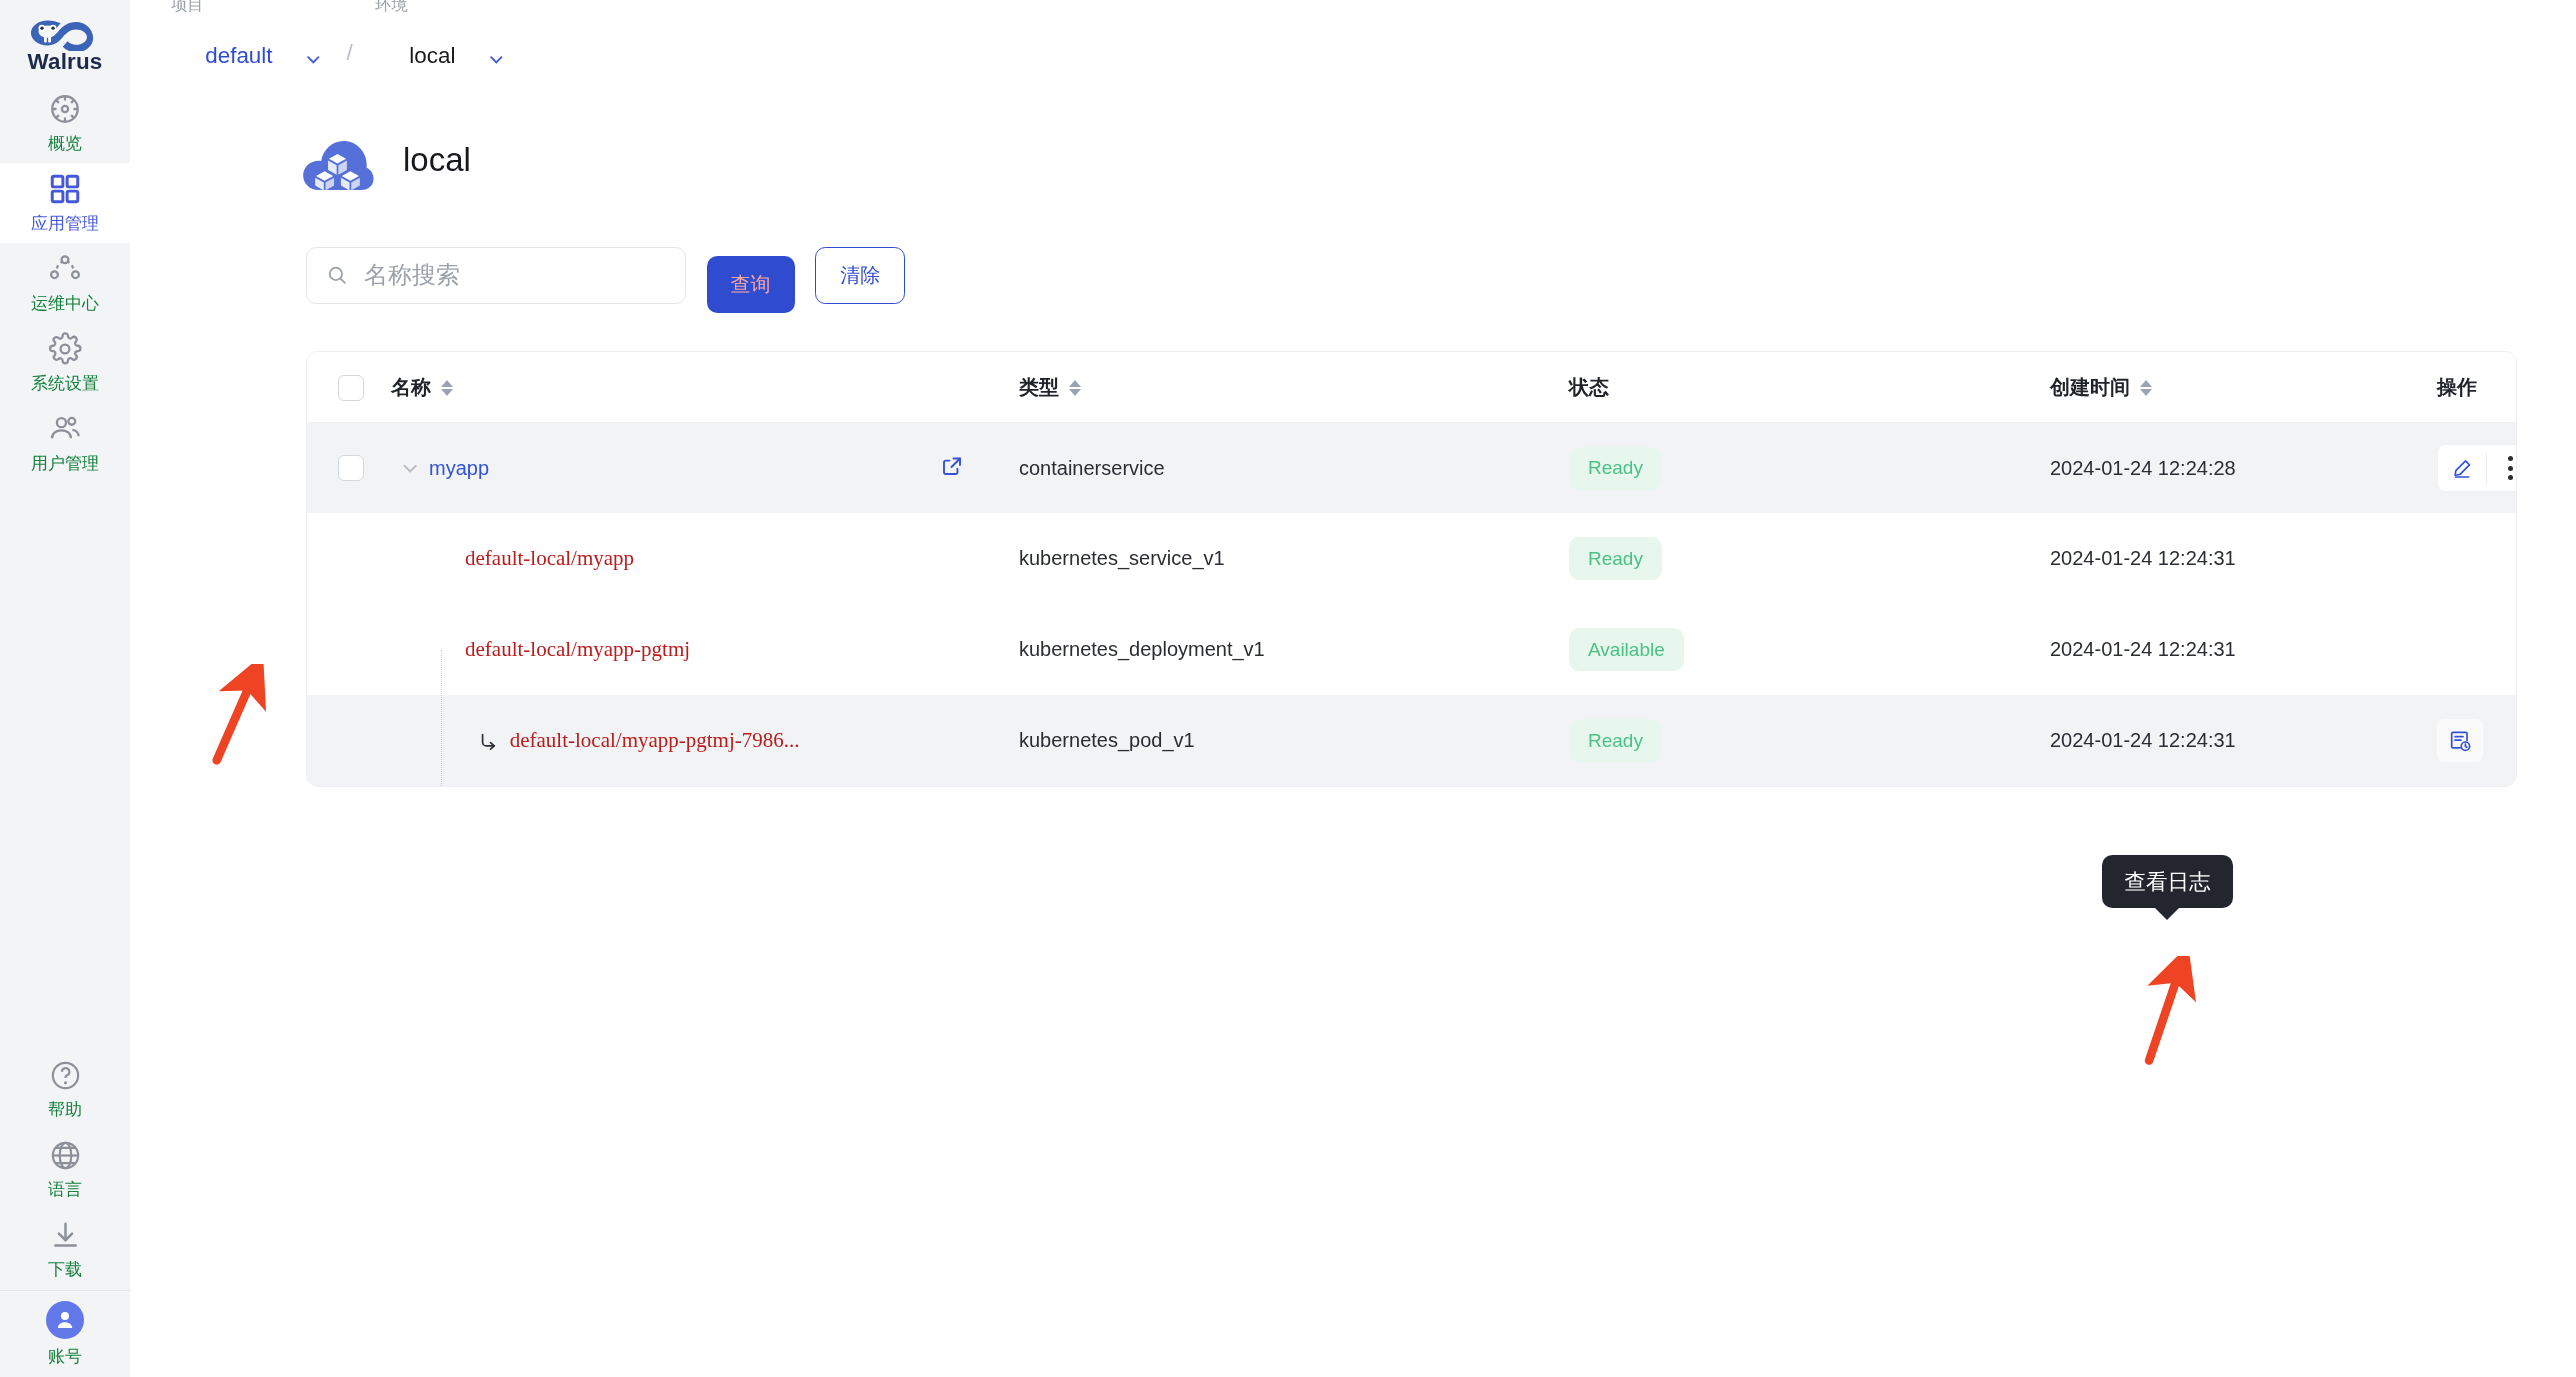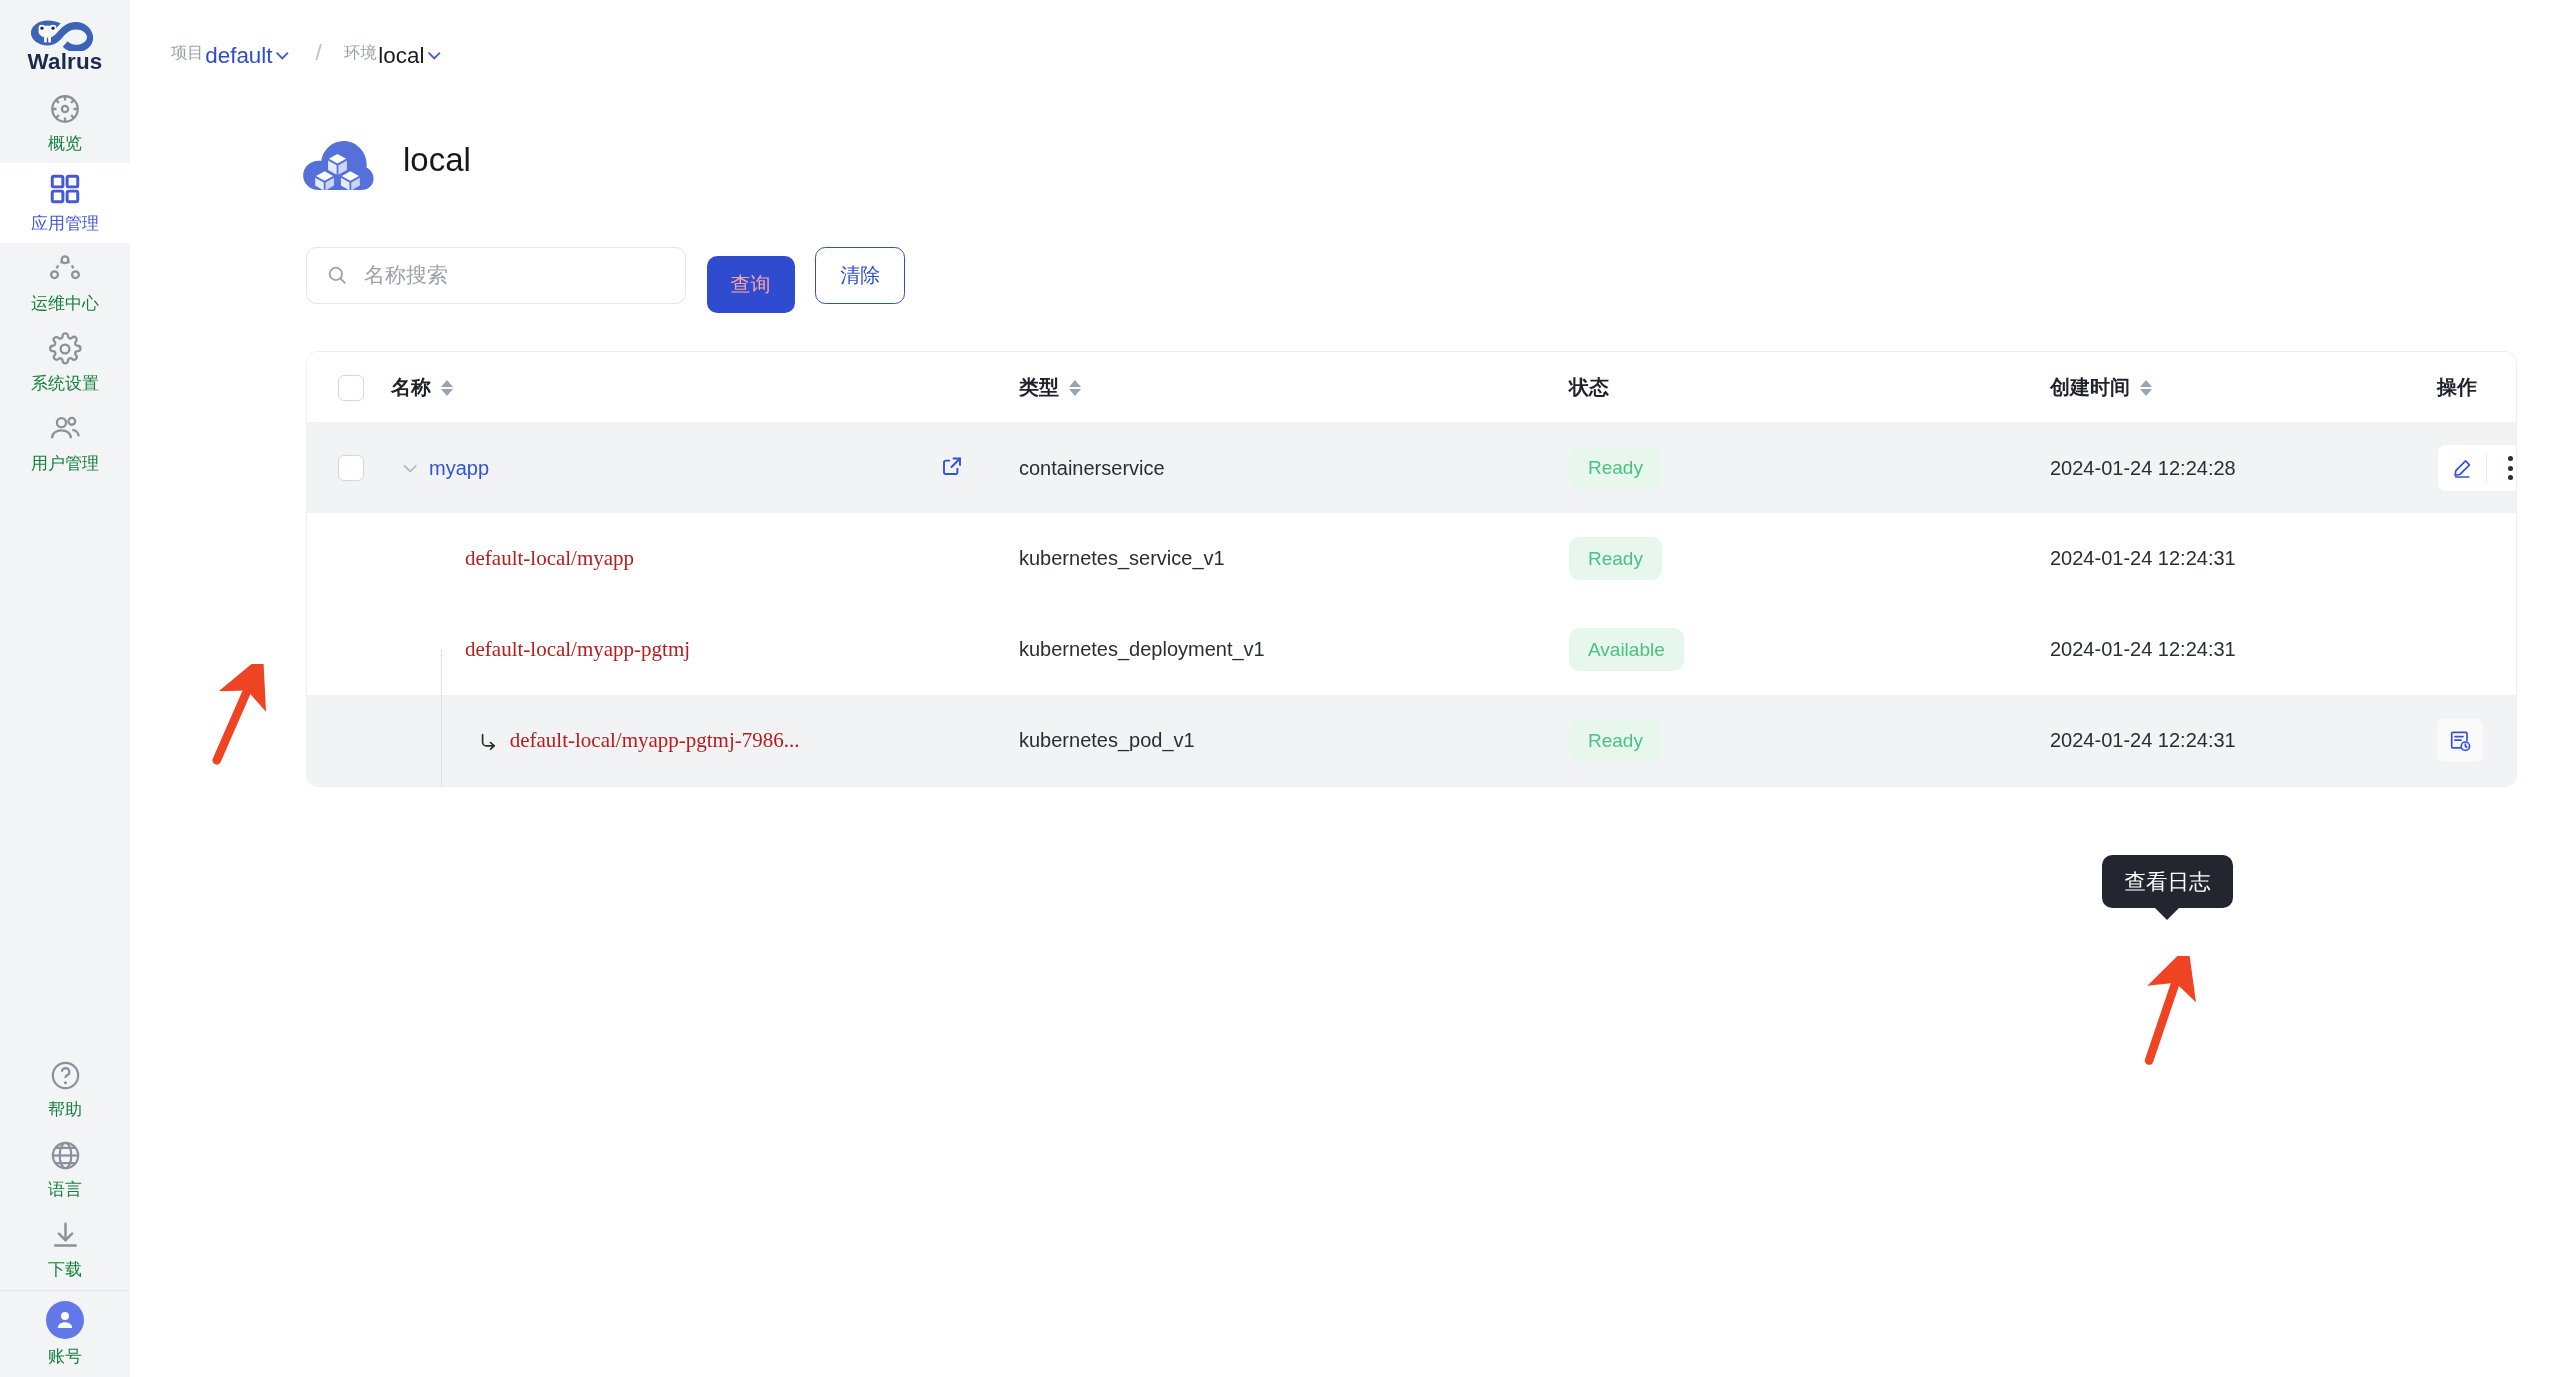--- a/index.html
+++ b/index.html
@@ -55,21 +55,21 @@
     position: relative; overflow: hidden;
   }
 
   
   .topbar {
     height: 83px; display: flex; align-items: flex-end; padding-left: 41px;
     gap: 0px;
   }
   .selector { display: flex; flex-direction: row; gap: 1.7px; padding-bottom: 13.8px; }
   .selector-label { font-size: 16.3px; color: #9aa0a8; line-height: 20.6px;}
-  .selector-row { display: flex; align-items: center; cursor: pointer;}
+  .selector-row { display: flex; align-items: flex-end; gap: 31px; cursor: pointer; margin-top: 48px;}
   .selector-value { font-size: 22.4px; line-height: 27.5px; font-weight: 500; }
   .selector-value.accent { color: #2f4cd0; }
   .selector-value.plain { color: #18191c; }
   .chev { color:#4458dc; display:block; }
   .breadcrumb-slash { font-size: 22.4px; color: #b9bec6; padding: 0 22.4px 17px 22.4px; }
 
   
   .page-head { display: flex; align-items: center; gap: 26px; padding: 40px 0 0 168px; }
   .page-title { font-size: 33px; color: #16181d; font-weight: 400; }
 
@@ -93,21 +93,21 @@
   
   .toolbar {
     display: flex; align-items: center; padding: 40px 0 0 176px; gap: 20.6px;
     position: relative;
   }
   .search-box {
     width: 380px; height: 57px; border: 1.3px solid #e2e4e9; border-radius: 10.3px;
     display: flex; align-items: center; gap: 15.5px; padding: 0 19px; background: #fff;
   }
   .search-box input {
-    border: none; outline: none; font-size: 21px; color: #c2410c; width: 284px;
+    border: none; outline: none; font-size: 24px; color: #c2410c; width: 284px;
     font-family: inherit; background: transparent;
   }
   .search-box input::placeholder { color: #9ba1aa; }
   .btn {
     height: 57px; border-radius: 10.3px; font-size: 20px; display: flex;
     align-items: center; justify-content: center; cursor: pointer; border: none;
     font-family: inherit; padding: 0 24px; white-space: nowrap;
   }
   .btn-primary { background: #2f4cd0; color: #fca5a5; min-width: 86px; margin-top: 19px;}
   .btn-outline { background: #fff; color: #2f4cd0; border: 1.3px solid #2f4cd0; min-width: 86px;}

